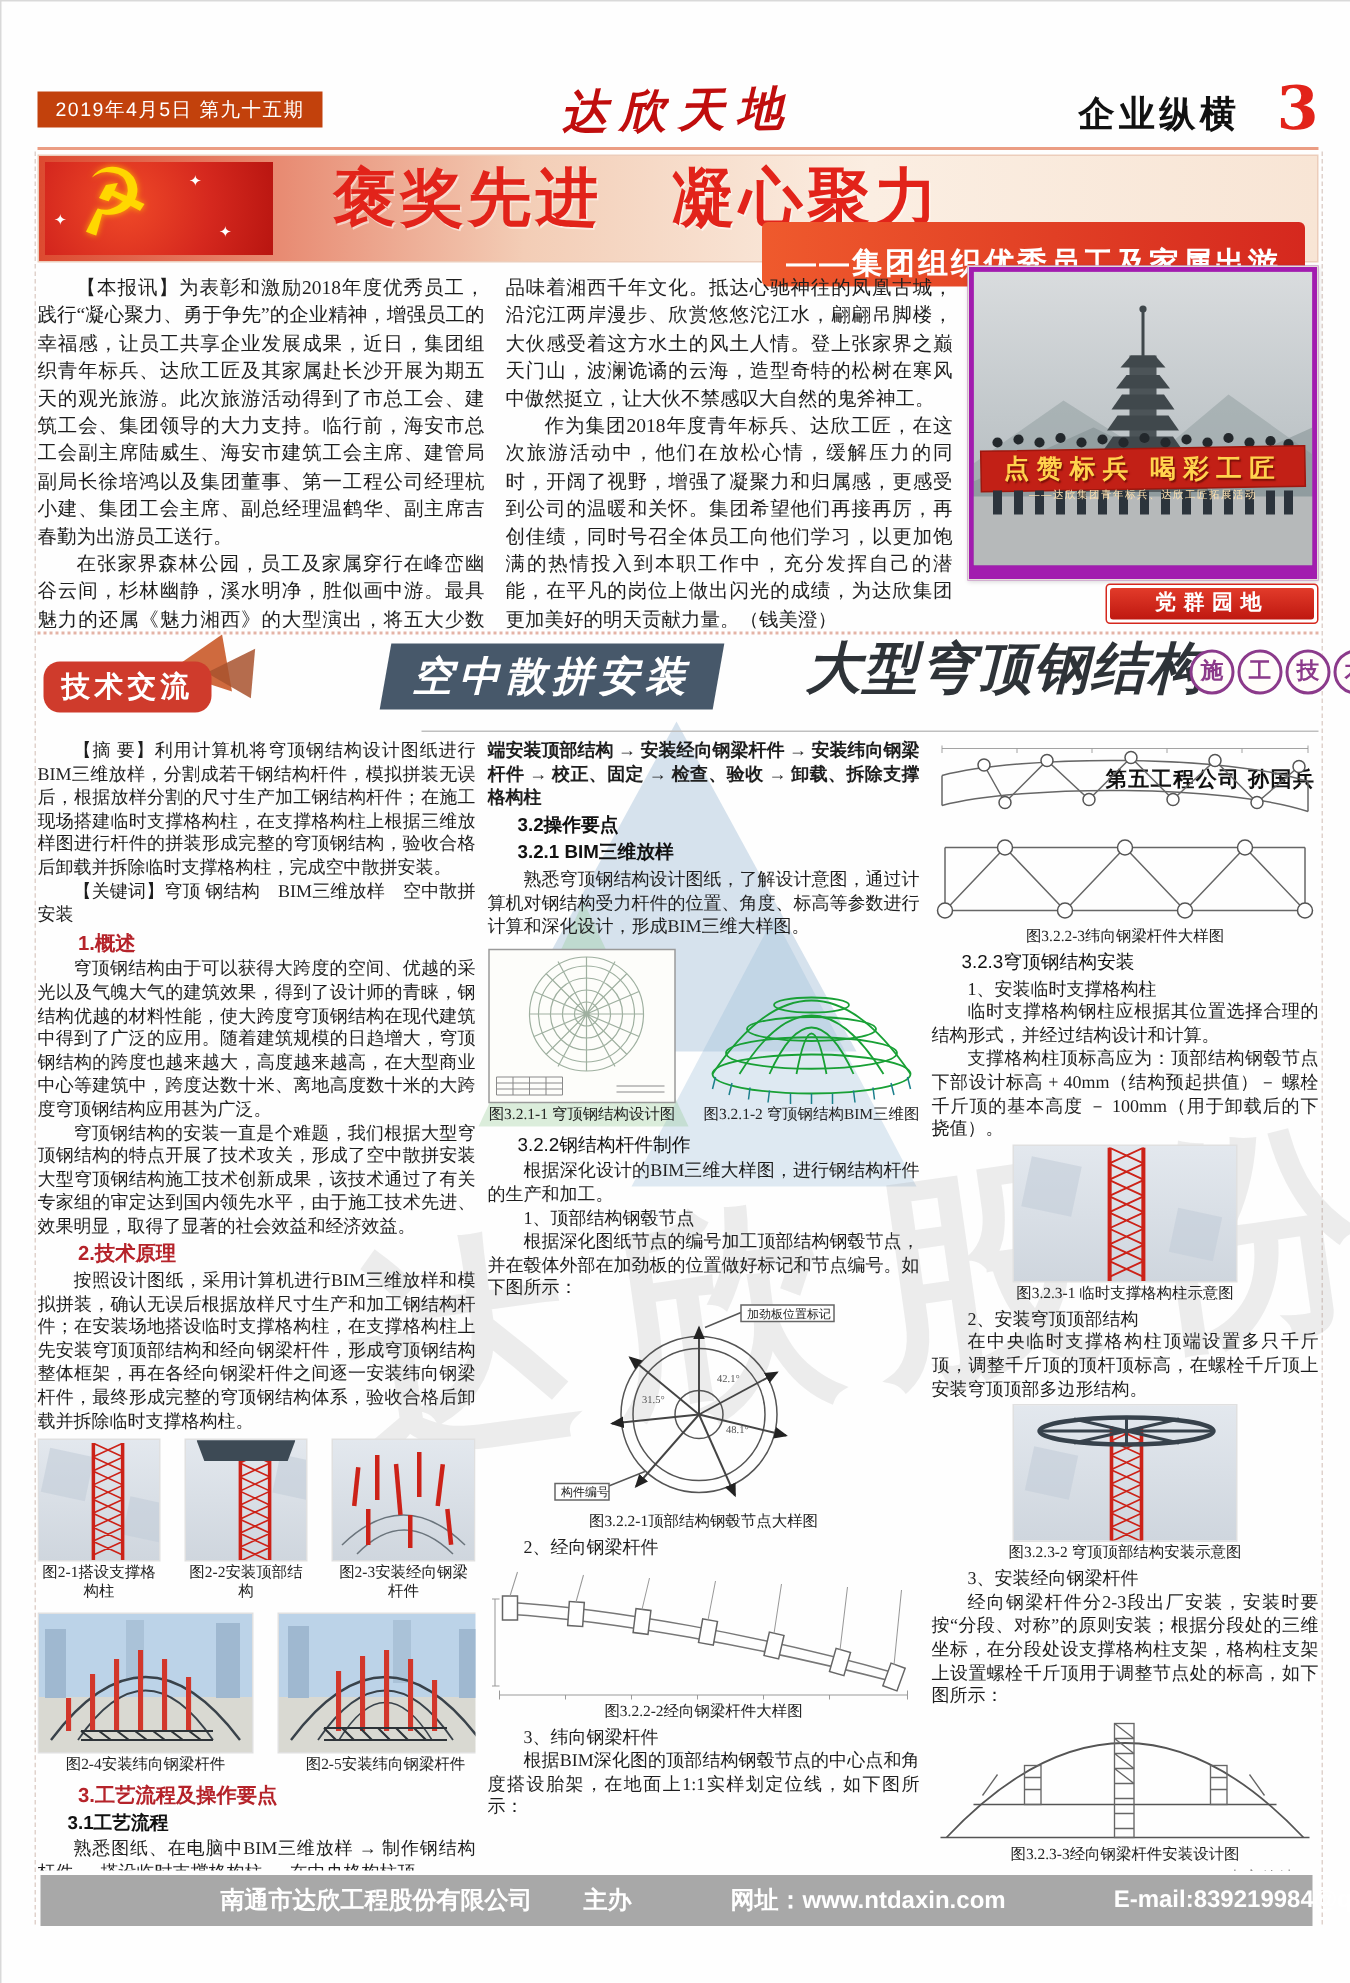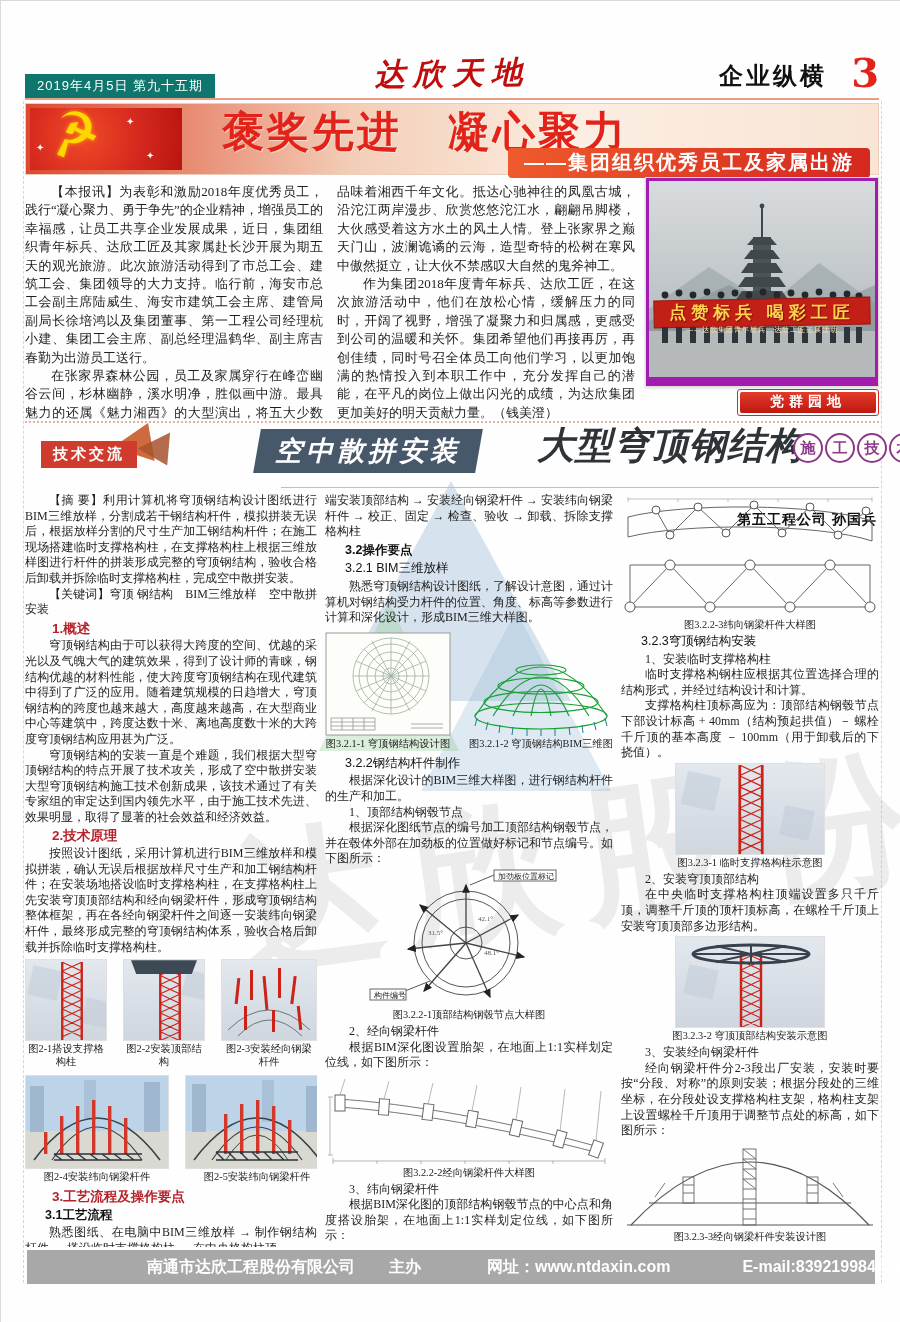--- a/index.html
+++ b/index.html
@@ -2,22 +2,22 @@
 <html><head>
 <meta charset="utf-8">
 <style>
   html,body{margin:0;padding:0;background:#e9e9e9;}
   #page{position:relative;width:900px;height:1322px;background:#fefefe;margin:0 auto;
         font-family:"Liberation Serif","DejaVu Serif",serif;color:#1e1e1e;overflow:hidden;
         border:1px solid #d9d9d9;}
   .edge{position:absolute;top:100px;bottom:40px;width:0;border-left:1px dashed #e0d2cc;z-index:0;}
   
   .hdr{position:absolute;left:24px;top:54px;width:854px;height:42px;z-index:3;}
-  .date-badge{position:absolute;left:0;top:6px;background:#0f766e;color:#fff;
-      font-family:"Liberation Sans",sans-serif;font-size:13px;padding:3px 12px;letter-spacing:1px;margin-top:13px;}
+  .date-badge{position:absolute;left:0;top:6px;background:#c2410c;color:#fff;
+      font-family:"Liberation Sans",sans-serif;font-size:13px;padding:3px 12px;letter-spacing:1px;}
   .masthead{position:absolute;left:50%;transform:translateX(-50%) rotate(-1deg);top:-2px;
       font-family:"DejaVu Serif",serif;font-style:italic;font-weight:bold;font-size:31px;
       color:#c00d0d;letter-spacing:8px;white-space:nowrap;}
   .section-label{position:absolute;right:52px;top:5px;font-weight:bold;font-size:24px;
       letter-spacing:3px;color:#111;}
   .page-num{position:absolute;right:0;top:-6px;font-family:"DejaVu Serif",serif;
       font-weight:bold;font-size:40px;color:#e2231a;}
   .hdr-line{position:absolute;left:24px;top:97px;width:854px;height:2px;background:#eb9d83;z-index:3;}
   
   .banner{position:absolute;left:24px;top:102px;width:854px;height:72px;z-index:3;
@@ -27,21 +27,21 @@
       background:radial-gradient(circle at 35% 45%,#f04a28 0%,#d5281e 55%,#b81510 100%);}
   .emblem .star{position:absolute;left:18px;top:-8px;font-size:58px;color:#ffd700;
       text-shadow:0 0 4px #ffb300;transform:rotate(-14deg);font-family:"DejaVu Sans",sans-serif;}
   .emblem .spark{position:absolute;color:#fff;font-size:10px;font-family:"DejaVu Sans",sans-serif;}
   .banner-title{position:absolute;left:196px;top:0px;font-family:"Liberation Sans","DejaVu Sans",sans-serif;
       font-weight:900;font-size:42px;color:#e2231a;letter-spacing:3px;white-space:nowrap;
       text-shadow:1px 1px 0 #ffffff88;text-align:right;}
   .banner-title .gap{display:inline-block;width:46px;}
   .banner-sub{position:absolute;right:8px;top:44px;background:linear-gradient(90deg,#ef5a2d,#d5281e);
       color:#fff;font-family:"Liberation Sans",sans-serif;font-weight:bold;font-size:20px;
-      padding:1px 16px 2px;border-radius:4px;letter-spacing:2px;}
+      padding:14px 16px 2px;border-radius:4px;letter-spacing:2px;}
   
   .art1{position:absolute;left:24px;top:180px;width:854px;height:240px;z-index:3;
       border-bottom:2px dotted #e4b3a6;}
   .a-col{position:absolute;top:2px;font-size:13px;line-height:18.4px;text-align:justify;overflow:hidden;height:236px;}
   .a-col p{margin:0;text-indent:2em;}
   .a-col p.cont{text-indent:0;}
   .c1{left:0;width:298px;}
   .c2{left:312px;width:298px;}
   .photo-card{position:absolute;left:620px;top:-4px;width:234px;height:210px;background:#a21caf;
       border:1px solid #e2ddd8;box-shadow:0 1px 3px rgba(0,0,0,.15);padding:3px;box-sizing:border-box;}
@@ -50,23 +50,23 @@
   .pb1{color:#ffd34d;font-family:"Liberation Sans",sans-serif;font-weight:900;font-size:17px;
       letter-spacing:5px;white-space:nowrap;text-shadow:1px 1px 1px #7a0f08;}
   .pb2{color:#ffe2b0;font-family:"Liberation Sans",sans-serif;font-size:7px;letter-spacing:1px;margin-top:1px;white-space:nowrap;}
   .pg-badge{position:absolute;left:712px;top:208px;width:142px;height:27px;background:#fff;
       border:1px solid #d5281e;border-radius:3px;padding:2px;box-sizing:border-box;}
   .pg-badge .inner{width:100%;height:100%;background:linear-gradient(#e23b2a,#bf1810);border-radius:2px;
       color:#fff;font-family:"Liberation Sans",sans-serif;font-weight:bold;font-size:14px;
       letter-spacing:5px;text-align:center;line-height:19px;}
   
   .tech-hdr{position:absolute;left:24px;top:426px;width:854px;height:62px;z-index:3;}
-  .tech-label{position:absolute;left:16px;top:14px;background:#cf3b2c;color:#fff;z-index:2;
-      font-family:"Liberation Sans",sans-serif;font-weight:bold;font-size:15px;letter-spacing:3px;
-      padding:4px 12px;border-radius:0;}
+  .tech-label{position:absolute;left:4px;top:14px;background:#cf3b2c;color:#fff;z-index:2;
+      font-family:"Liberation Sans",sans-serif;font-weight:bold;font-size:19px;letter-spacing:3px;
+      padding:4px 12px;border-radius:11px;}
   .tri{position:absolute;width:0;height:0;z-index:1;}
   .tri-a{left:92px;top:-6px;border-left:26px solid transparent;border-right:18px solid transparent;
       border-bottom:34px solid #cf6a3e;transform:rotate(18deg);}
   .tri-b{left:118px;top:2px;border-left:20px solid transparent;border-right:14px solid transparent;
       border-bottom:30px solid #a8522e;transform:rotate(30deg);opacity:.85;}
   .tech-script{position:absolute;left:232px;top:2px;background:#47586a;color:#fff;
       transform:skewX(-10deg);padding:4px 18px;}
   .tech-script span{display:inline-block;transform:skewX(10deg);font-family:"DejaVu Serif",serif;
       font-style:italic;font-weight:bold;font-size:27px;letter-spacing:4px;}
   .tech-main{position:absolute;left:512px;top:-6px;font-family:"DejaVu Serif",serif;font-style:italic;
@@ -75,21 +75,21 @@
   .tech-badge .cir{width:26px;height:26px;border:2px solid #8b3a8b;border-radius:50%;color:#8b3a8b;
       font-family:"Liberation Sans",sans-serif;font-weight:bold;font-size:15px;line-height:26px;
       text-align:center;background:#fffdfa;}
   .tech-author{position:absolute;right:2px;top:40px;font-family:"Liberation Sans",sans-serif;
       font-weight:bold;font-size:14px;color:#111;letter-spacing:1px;margin-top:44px;}
   .tech-rule{position:absolute;left:256px;top:60px;width:598px;height:1px;background:#bfbfbf;}
   
   .tcol{position:absolute;top:492px;font-size:12px;line-height:15.6px;text-align:justify;
       overflow:hidden;height:754px;z-index:3;}
   .tcol p{margin:0;text-indent:2em;}
-  .tcol p.cont{text-indent:0;}
+  .tcol p.cont{text-indent:0;font-weight:bold;}
   .tc1{left:24px;width:292px;}
   .tc2{left:324px;width:288px;}
   .tc3{left:620px;width:258px;}
   .h-red{color:#b5232a;font-weight:bold;font-size:13.5px;font-family:"Liberation Sans",sans-serif;
       margin:3px 0 2px;text-indent:2em;}
   .h-blk{color:#111;font-weight:bold;font-size:12.5px;font-family:"Liberation Sans",sans-serif;
       margin:3px 0 2px;text-indent:1.6em;}
   .figrow{display:flex;gap:16px;margin:4px 0 0;}
   .figcell{flex:1;text-align:center;}
   .figimg{position:relative;background:linear-gradient(180deg,#e3e8ee,#cfd6de);overflow:hidden;
@@ -362,21 +362,21 @@
     </div>
 
     <div class="h-red">3.工艺流程及操作要点</div>
     <div class="h-blk">3.1工艺流程</div>
     <p>熟悉图纸、在电脑中BIM三维放样 → 制作钢结构杆件 → 搭设临时支撑格构柱 → 在中央格构柱顶</p>
   </div>
 
   <div class="tcol tc2">
     <p class="cont">端安装顶部结构 → 安装经向钢梁杆件 → 安装纬向钢梁杆件 → 校正、固定 → 检查、验收 → 卸载、拆除支撑格构柱</p>
     <div class="h-blk">3.2操作要点</div>
-    <div class="h-blk" style="font-weight:normal">3.2.1 BIM三维放样</div>
+    <div class="h-blk" style="font-weight:bold">3.2.1 BIM三维放样</div>
     <p>熟悉穹顶钢结构设计图纸，了解设计意图，通过计算机对钢结构受力杆件的位置、角度、标高等参数进行计算和深化设计，形成BIM三维大样图。</p>
 
     <div class="figrow">
       <div class="figcell">
         <svg class="diagram" width="126" height="104" viewBox="0 0 126 104">
           <rect x="1" y="1" width="124" height="102" fill="#fdfdfa" stroke="#9a9a9a"></rect>
           <g stroke="#9fb0a0" fill="none" stroke-width="0.8">
             <circle cx="66" cy="44" r="8"></circle>
               <circle cx="66" cy="44" r="16"></circle>
               <circle cx="66" cy="44" r="24"></circle>
@@ -442,21 +442,20 @@
       <line x1="104" y1="16" x2="128" y2="6" stroke="#555"></line>
       <rect x="128" y="1" width="62" height="11" fill="#fff" stroke="#666"></rect>
       <text x="132" y="9.5" font-size="8" fill="#222">加劲板位置标记</text>
       <line x1="64" y1="112" x2="34" y2="124" stroke="#555"></line>
       <rect x="4" y="120" width="36" height="11" fill="#fff" stroke="#666"></rect>
       <text x="8" y="128.5" font-size="8" fill="#222">构件编号</text>
     </svg>
     <div class="figcap">图3.2.2-1顶部结构钢毂节点大样图</div>
 
     <p>2、经向钢梁杆件</p>
-    <p>根据BIM深化图设置胎架，在地面上1:1实样划定位线，如下图所示：</p>
 
     <svg class="diagram" width="284" height="92" viewBox="0 0 284 92">
       <g stroke="#777" fill="none" stroke-width="1">
         <path d="M10 26 C80 30 180 48 272 74"></path>
         <path d="M10 34 C80 38 180 56 272 80"></path>
       </g>
       <g fill="#fff" stroke="#666">
         <rect x="8" y="22" width="10" height="16"></rect>
         <rect x="52" y="26" width="10" height="16" transform="rotate(4 57 34)"></rect>
         <rect x="96" y="31" width="10" height="16" transform="rotate(7 101 39)"></rect>

